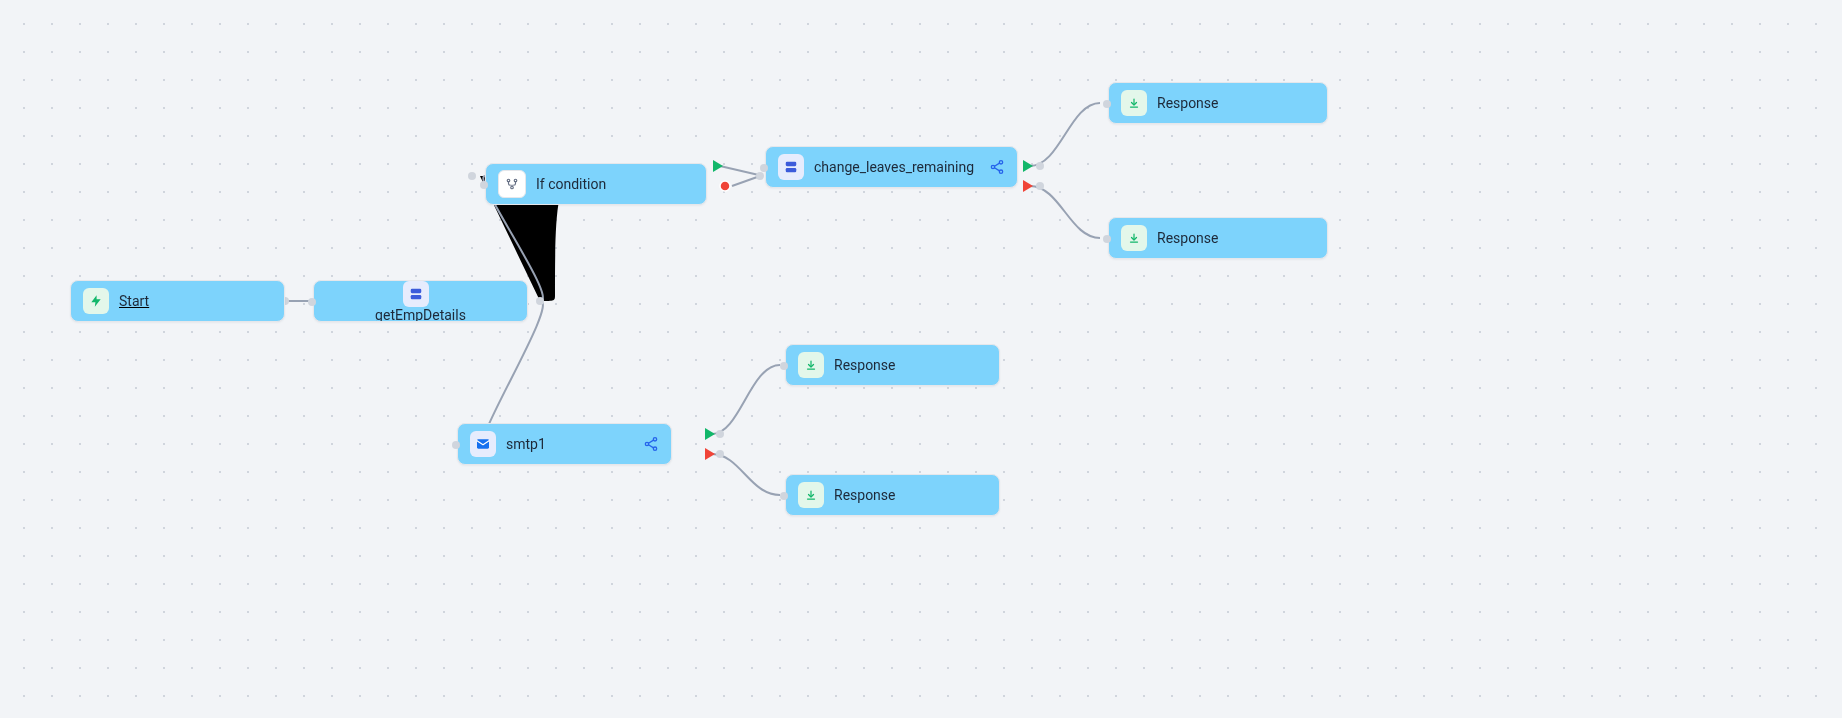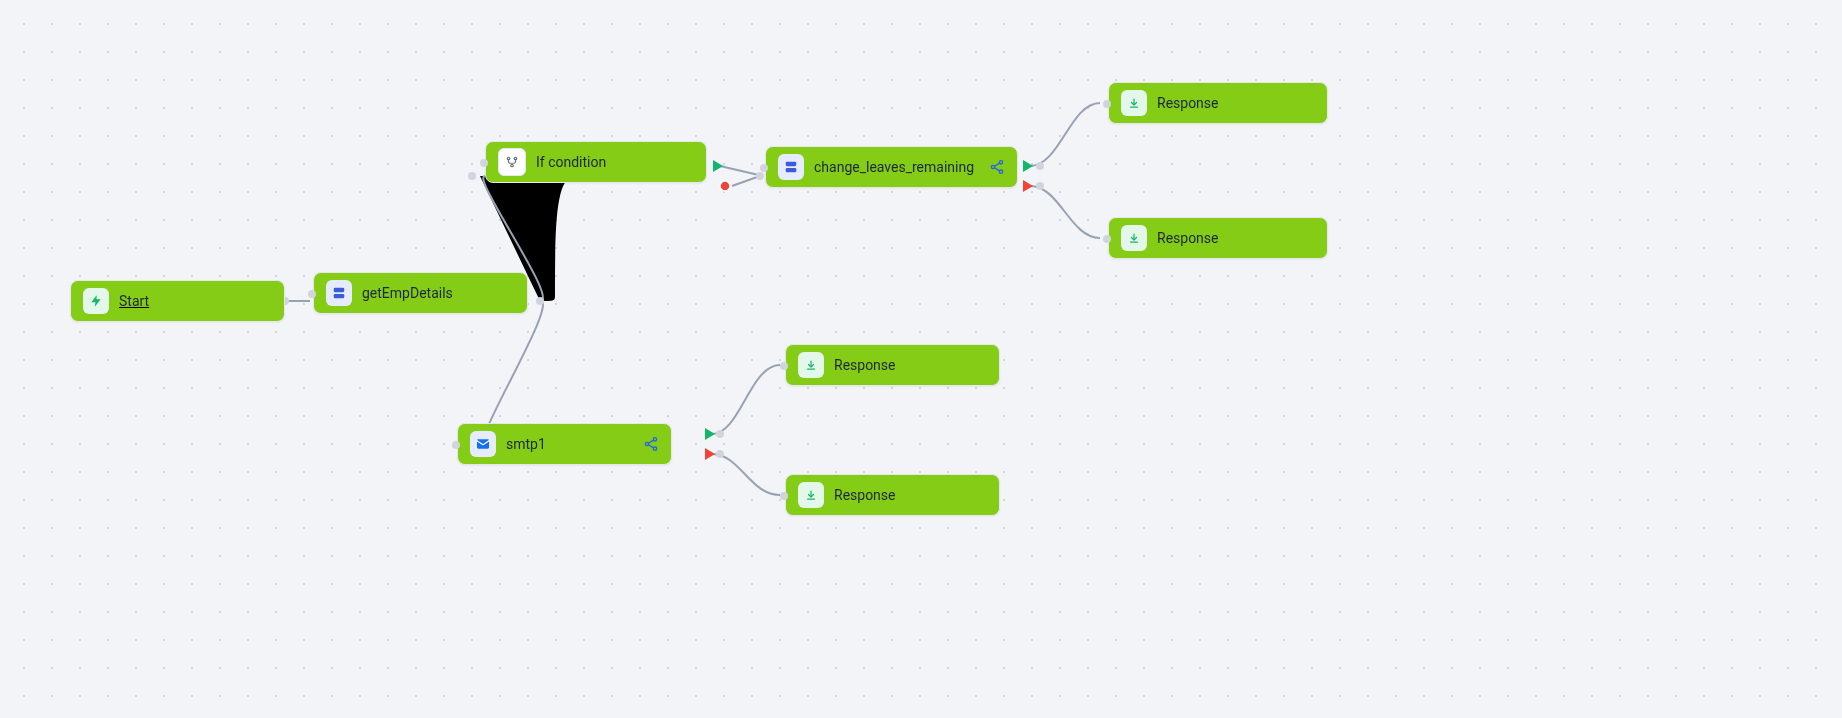--- a/index.html
+++ b/index.html
@@ -21,21 +21,21 @@
   }
   svg.edges {
     position: absolute;
     inset: 0;
     width: 1842px;
     height: 718px;
     pointer-events: none;
   }
   .node {
     position: absolute;
-    background: #84cc16;
+    background: #7dd3fc;
     border: 1px solid #e5e7eb;
     border-radius: 8px;
     height: 42px;
     display: flex;
     align-items: center;
     padding: 0 12px;
     box-sizing: border-box;
     box-shadow: 0 1px 2px rgba(16,24,40,0.05);
     justify-content: flex-end;
   }
@@ -138,32 +138,32 @@
 
 <div class="node" style="left:70px; top:280px; width:215px;text-decoration:underline;">
   <div class="icon-box icon-green">
     <svg width="14" height="14" viewBox="0 0 24 24" fill="none">
         <path d="M13 2 L4 14 H11 L10 22 L20 9 H13 L13 2 Z" fill="#12b76a"></path>
       </svg>
   </div>
   <span class="label">Start</span>
 </div>
 
-<div class="node" style="left:313px; top:272px; width:215px;">
+<div class="node" style="left:313px; top:280px; width:215px;flex-direction:column;">
   <div class="port-in" style="top:17px;"></div>
   <div class="icon-box icon-blue">
     <svg width="14" height="14" viewBox="0 0 16 16">
         <rect x="2" y="2" width="12" height="5" rx="1.5" fill="#3b5bdb"></rect>
         <rect x="2" y="9" width="12" height="5" rx="1.5" fill="#3b5bdb"></rect>
       </svg>
   </div>
   <span class="label">getEmpDetails</span>
 </div>
 
-<div class="node" style="left:485px; top:141px; width:222px;">
+<div class="node" style="left:485px; top:163px; width:222px;">
   <div class="port-in" style="top:17px;"></div>
   <div class="icon-box icon-white">
     <svg width="14" height="14" viewBox="0 0 24 24" fill="none" stroke="#667085" stroke-width="2" stroke-linecap="round" stroke-linejoin="round">
       <circle cx="6" cy="6" r="2.2"></circle>
         <circle cx="18" cy="6" r="2.2"></circle>
         <circle cx="12" cy="18" r="2.2"></circle>
       <path d="M6 8 v3 a3 3 0 0 0 3 3 h0"></path>
         <path d="M18 8 v3 a3 3 0 0 1 -3 3 h0"></path>
         <path d="M12 16 v-2"></path>
     </svg>

